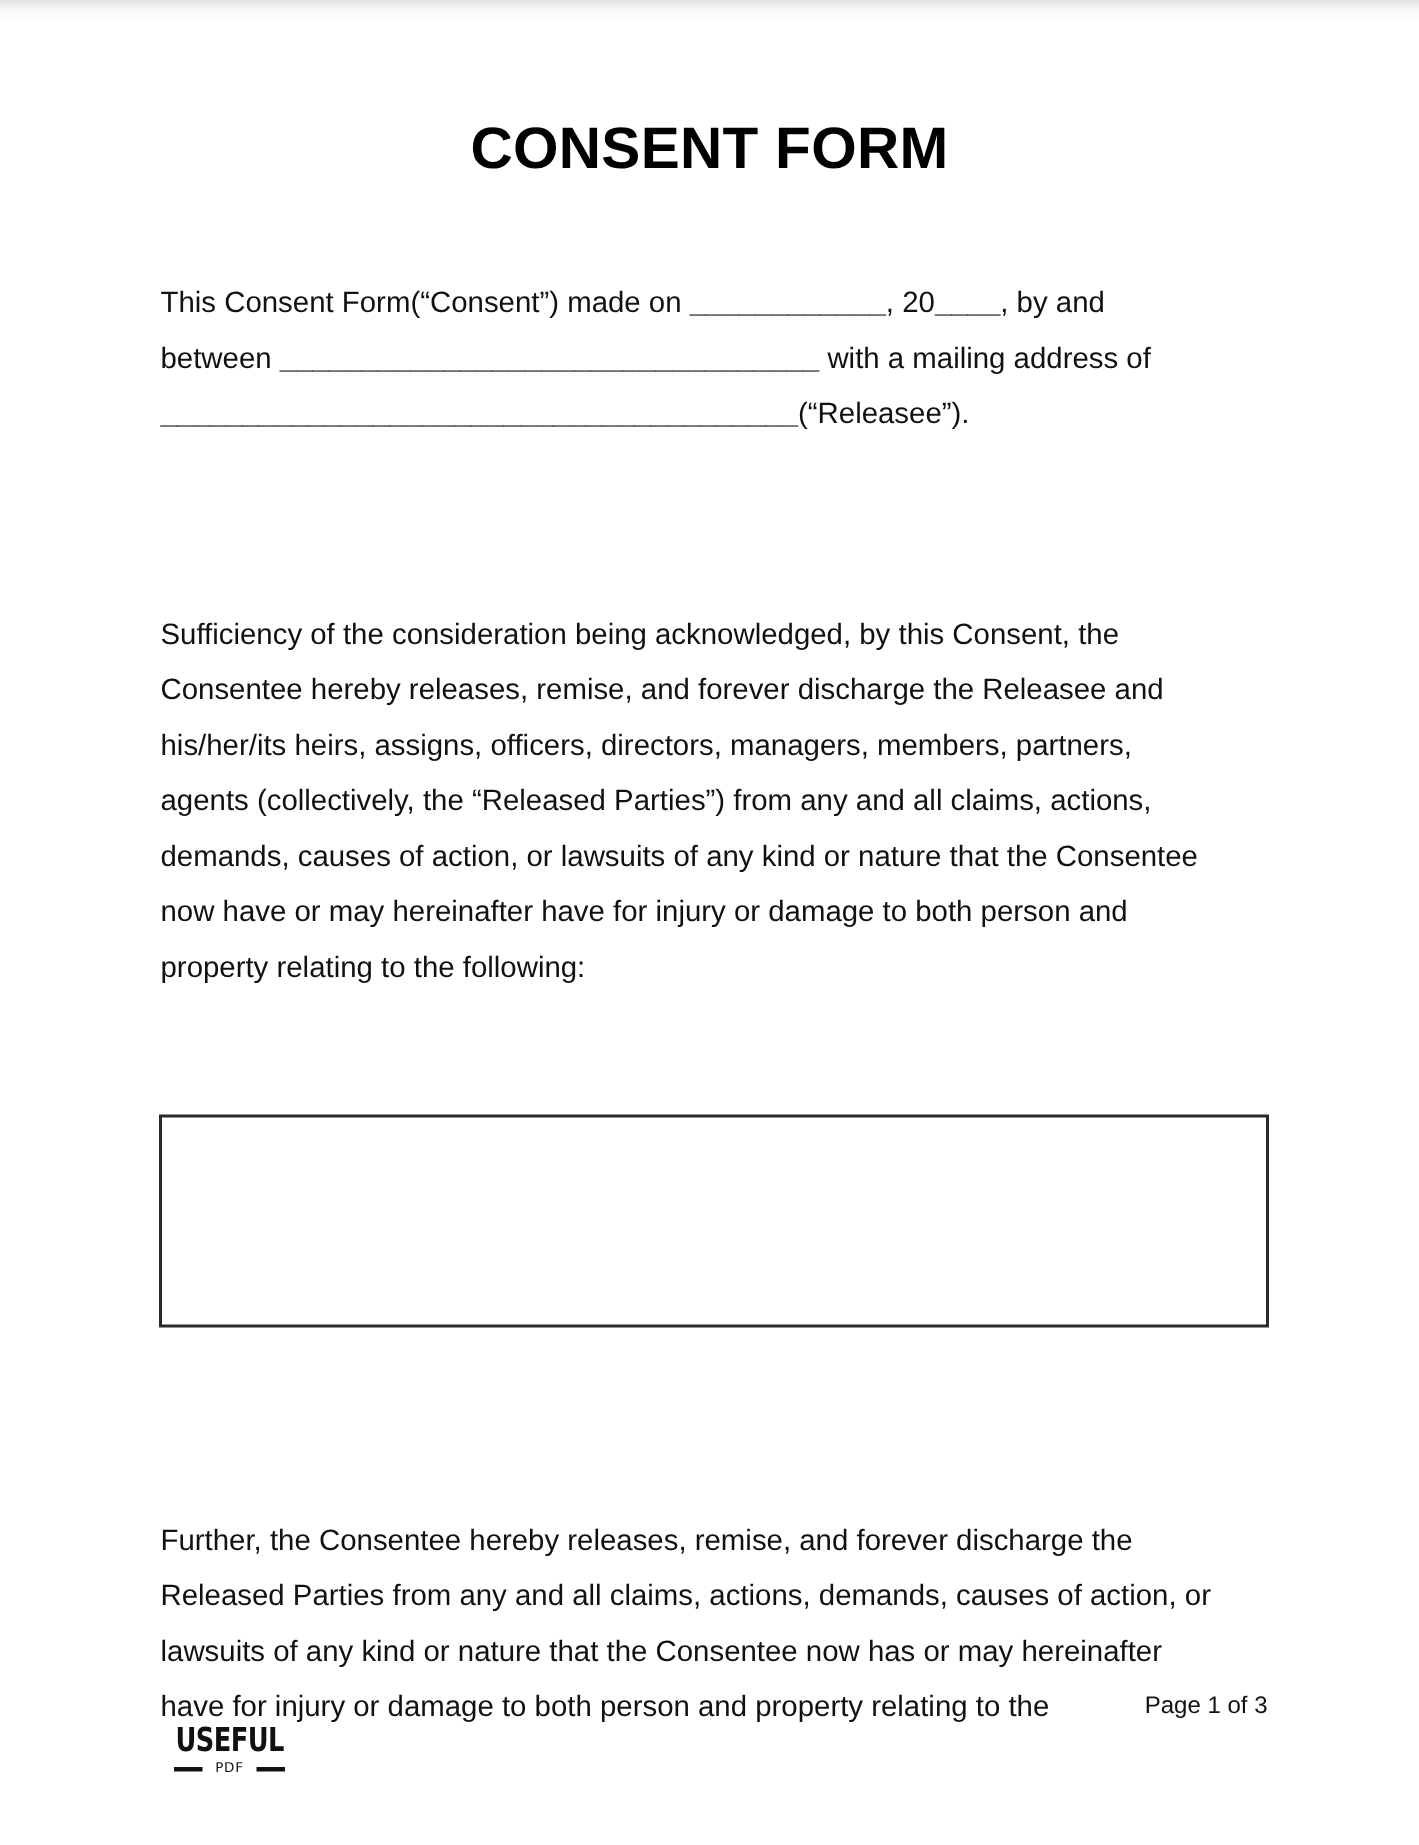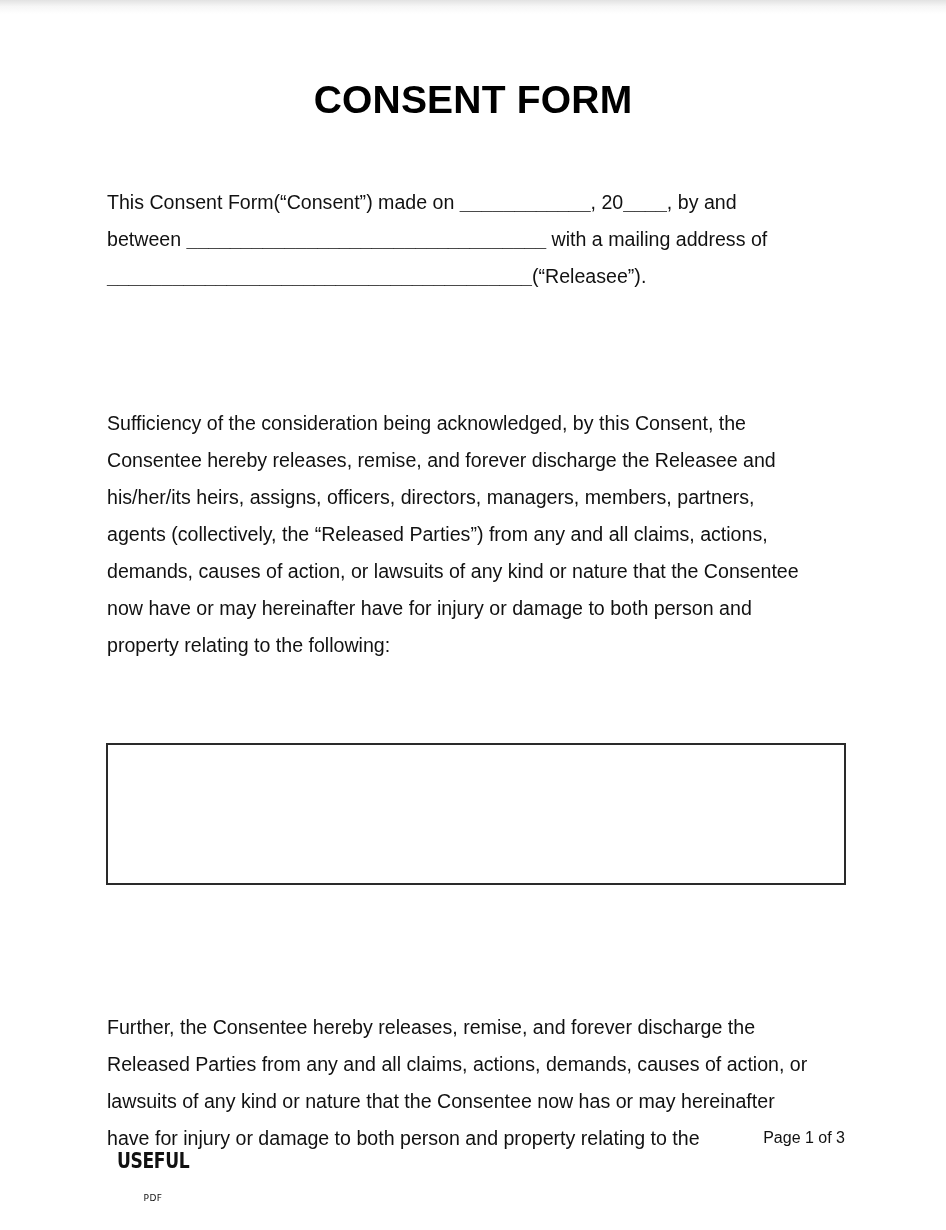--- a/index.html
+++ b/index.html
@@ -84,22 +84,21 @@
       color: #111111;
       line-height: 26px;
     }
     .logo-sub {
       position: absolute;
       left: 0; top: 25px;
       width: 74px;
       height: 12px;
       display: flex;
       align-items: center;
-      gap: 20px;
-      flex-direction: column;
+      gap: 8px;
     }
     .logo-sub .bar {
       flex: 1;
       height: 3px;
       background: #111111;
     }
     .logo-sub .txt {
       font-family: "DejaVu Sans", sans-serif;
       font-size: 9px;
       color: #111111;

